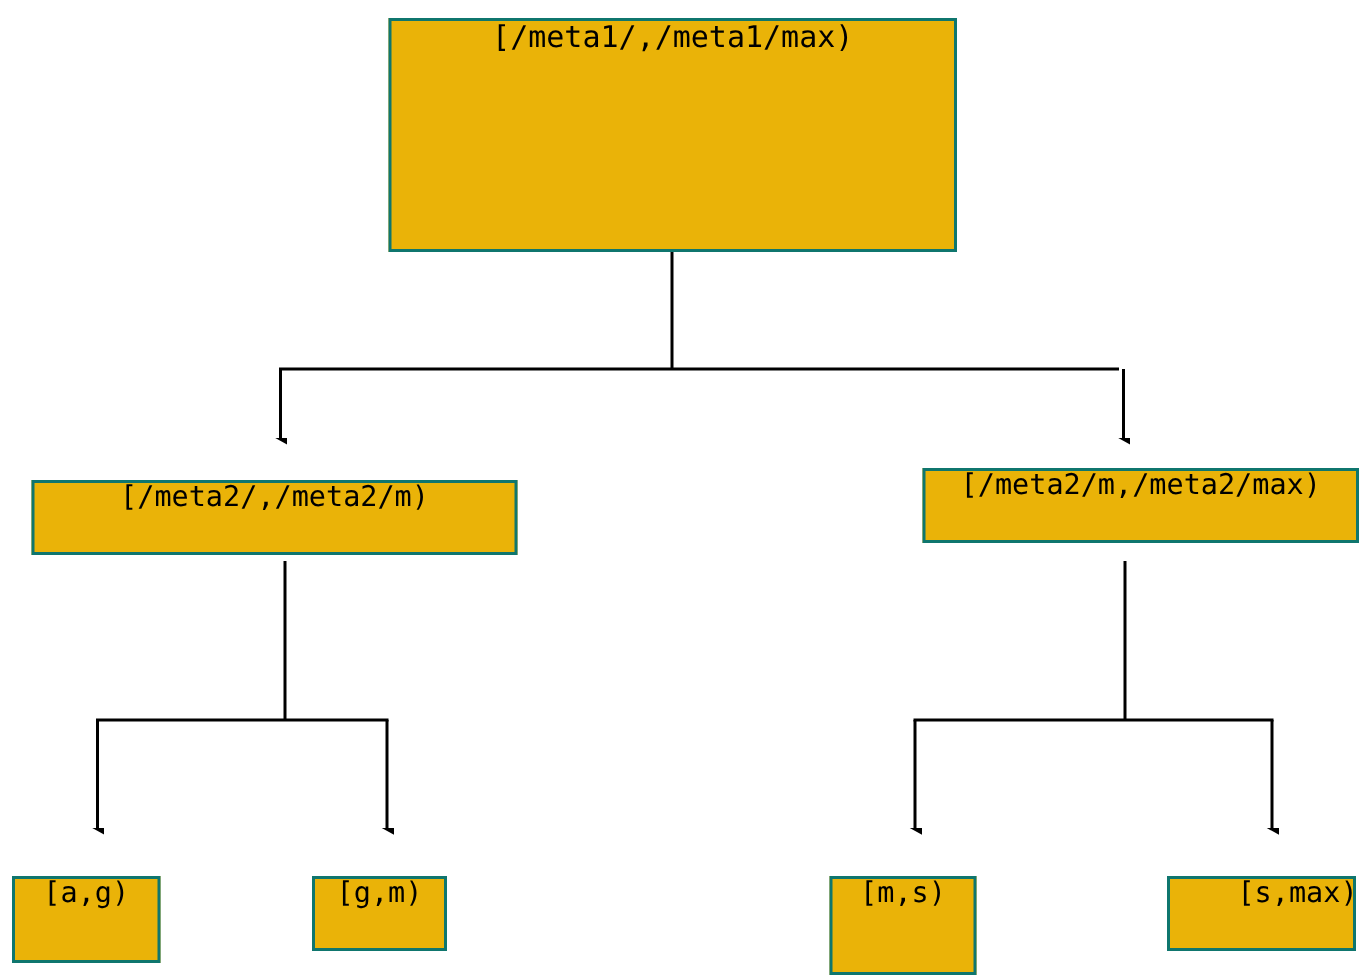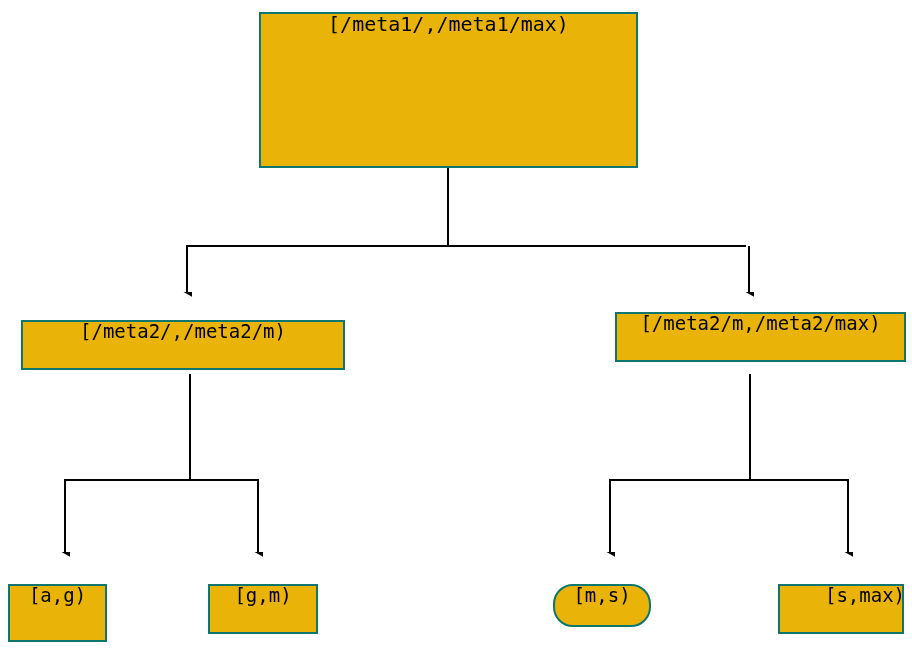--- a/index.html
+++ b/index.html
@@ -71,29 +71,28 @@
   
   #node-leaf-ag {
     left: 8px;
     top: 584px;
     width: 99px;
     height: 58px;
   }
   #node-leaf-gm {
     left: 208px;
     top: 584px;
-    width: 110px;
+    width: 90px;
     height: 50px;
   }
   #node-leaf-ms {
     left: 553px;
     top: 584px;
     width: 98px;
-    height: 43px;
-    border-radius: 20px;
+    height: 66px;
   }
   #node-leaf-smax {
     left: 778px;
     top: 584px;
     width: 126px;
     height: 50px;
     padding-left: 48px;
   }
 </style>
 </head>

